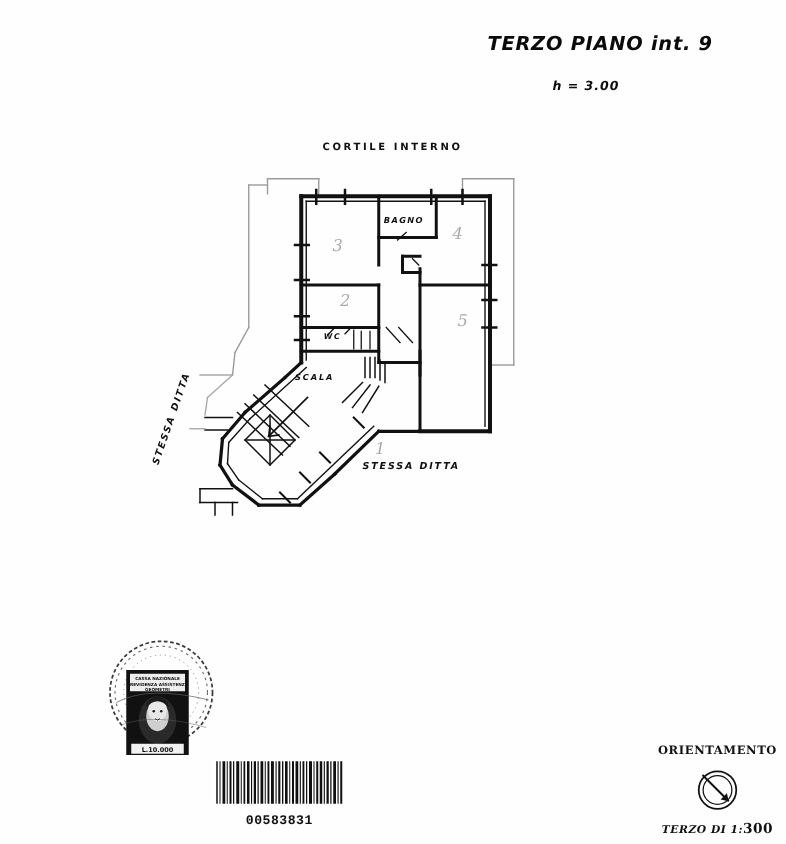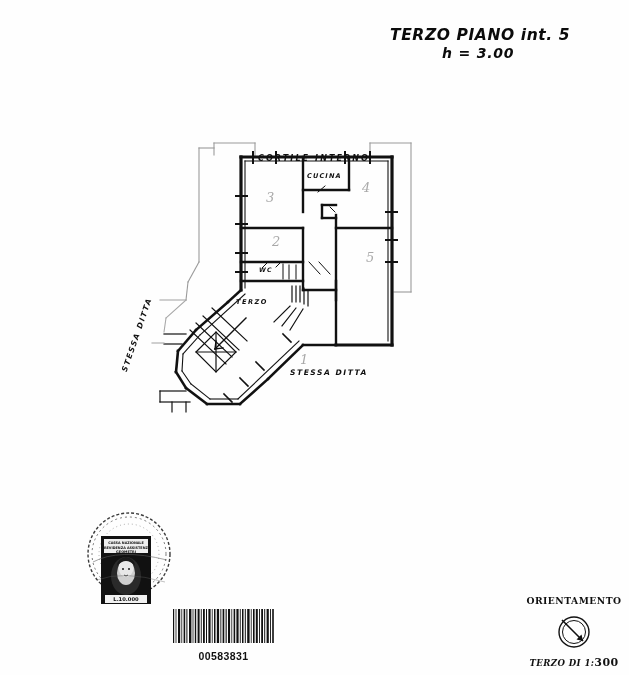--- a/index.html
+++ b/index.html
@@ -10,61 +10,61 @@
   .page{position:absolute;inset:0;background:#fefefe;}
 
   
   .header-block{position:absolute;left:390px;top:26px;width:210px;text-align:left;}
   .floor-title{
     font-family:"DejaVu Sans", sans-serif;
     font-weight:700;font-style:italic;font-size:15.5px;letter-spacing:.6px;
     white-space:nowrap;color:#0b0b0b;
   }
   .floor-height{
-    margin-top:1px;margin-left:52px;
+    margin-top:20px;margin-left:52px;
     font-family:"DejaVu Sans", sans-serif;
-    font-weight:600;font-style:italic;font-size:14px;letter-spacing:.8px;color:#0b0b0b;
+    font-weight:600;font-style:italic;font-size:10px;letter-spacing:.8px;color:#0b0b0b;
   }
 
   
   .lbl{position:absolute;font-family:"DejaVu Sans", sans-serif;font-weight:700;color:#101010;white-space:nowrap;}
-  .lbl-courtyard{left:258px;top:113px;font-size:8px;letter-spacing:2.1px;font-style:italic;margin-top:41px;}
+  .lbl-courtyard{left:258px;top:113px;font-size:8px;letter-spacing:2.1px;}
   .lbl-bagno{left:307px;top:172px;font-size:6.6px;letter-spacing:1.1px;font-style:italic;}
   .lbl-wc{left:259px;top:266px;font-size:6.2px;letter-spacing:1.3px;font-style:italic;}
   .lbl-cucina{left:236px;top:298px;font-size:6.6px;letter-spacing:1.5px;font-style:italic;}
   .lbl-stessa1{left:290px;top:368px;font-size:7.6px;letter-spacing:1.5px;font-style:italic;}
   .lbl-stessa2{left:120px;top:370px;font-size:7.6px;letter-spacing:1.5px;font-style:italic;
                transform:rotate(-71deg);transform-origin:left top;}
 
   .roomnum{position:absolute;font-family:"DejaVu Serif", serif;font-style:italic;
            font-size:13px;color:#8d8d8d;opacity:.75;}
 
   
   .orient{position:absolute;left:522px;top:595px;width:104px;text-align:center;}
   .orient-title{font-family:"DejaVu Serif", serif;font-weight:700;font-size:9.2px;letter-spacing:.5px;color:#111;}
   .orient-dial{margin:6px auto 4px;width:40px;height:40px;position:relative;}
   .orient-scale{font-family:"DejaVu Serif", serif;font-weight:700;font-style:italic;font-size:8.6px;letter-spacing:.4px;color:#111;}
   .orient-scale b{font-size:11px;font-style:normal;}
 
   
   .barcode-wrap{position:absolute;left:171px;top:607px;width:105px;text-align:center;}
   .barcode{height:38px;width:105px;}
-  .barcode-num{font-family:Liberation Sans, sans-serif;font-size:10.5px;font-weight:700;
+  .barcode-num{font-family:Liberation Mono, monospace;font-size:10.5px;font-weight:700;
                letter-spacing:.4px;color:#111;margin-top:1px;}
 
   
   .stamp-wrap{position:absolute;left:79px;top:504px;width:104px;height:104px;}
 </style>
 </head>
 <body>
 
 <div class="page">
 
   <div class="header-block">
-    <div class="floor-title">TERZO PIANO int. 5</div>
+    <div class="floor-title">TERZO PIANO int. 9</div>
     <div class="floor-height">h = 3.00</div>
   </div>
 
   <svg width="629" height="675" viewBox="0 0 629 675" style="position:absolute;left:0;top:0;">
 
     <g fill="none" stroke="#111111" stroke-linecap="square">
 
       <g stroke="#9a9a9a" stroke-width="1.1">
         <path d="M214 143 L214 155"></path>
         <path d="M214 143 L255 143"></path>
@@ -218,25 +218,25 @@
         <path d="M240 378 L248 386"></path>
         <path d="M224 394 L232 402"></path>
         <path d="M283 334 L291 342"></path>
       </g>
 
     </g>
   </svg>
 
   <div class="lbl lbl-courtyard">CORTILE INTERNO</div>
 
-  <div class="lbl lbl-bagno">CUCINA</div>
+  <div class="lbl lbl-bagno">BAGNO</div>
 
   <div class="lbl lbl-wc">WC</div>
 
-  <div class="lbl lbl-cucina">TERZO</div>
+  <div class="lbl lbl-cucina">SCALA</div>
 
   <div class="lbl lbl-stessa1">STESSA DITTA</div>
 
   <div class="lbl lbl-stessa2">STESSA DITTA</div>
 
   <div class="roomnum" style="left:266px;top:190px;">3</div>
   <div class="roomnum" style="left:272px;top:234px;">2</div>
   <div class="roomnum" style="left:300px;top:352px;">1</div>
   <div class="roomnum" style="left:362px;top:180px;">4</div>
   <div class="roomnum" style="left:366px;top:250px;">5</div>

